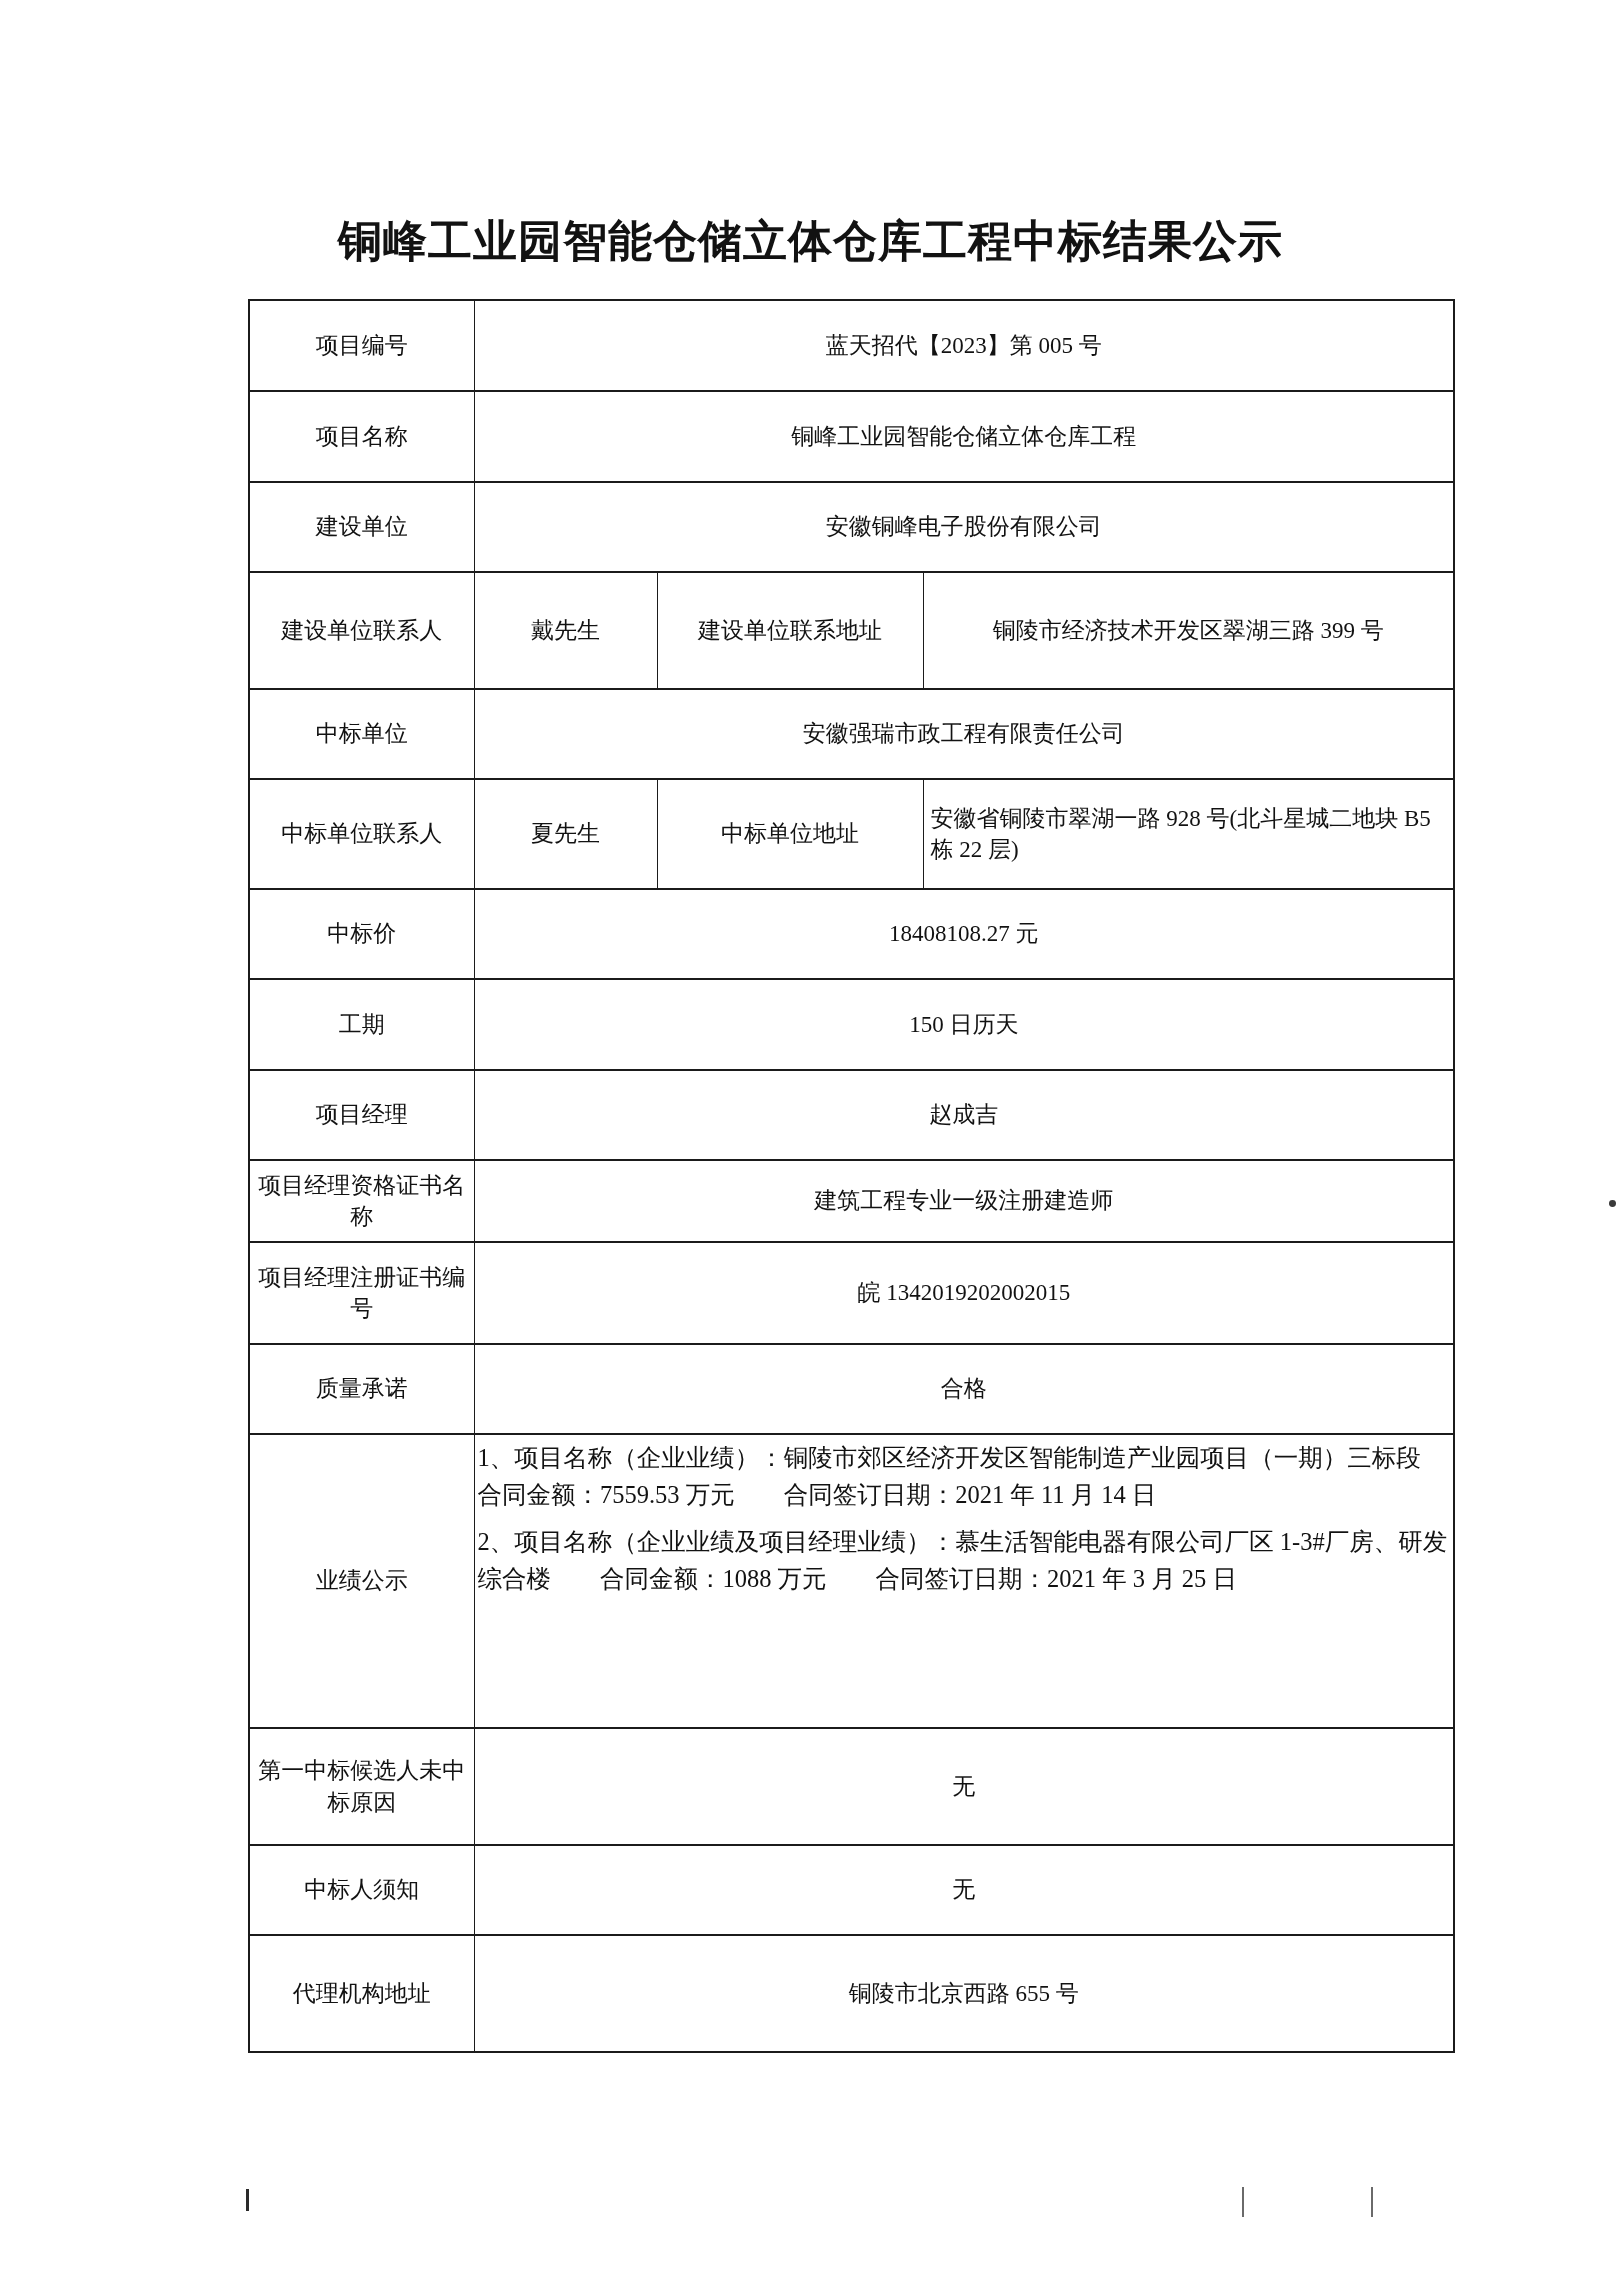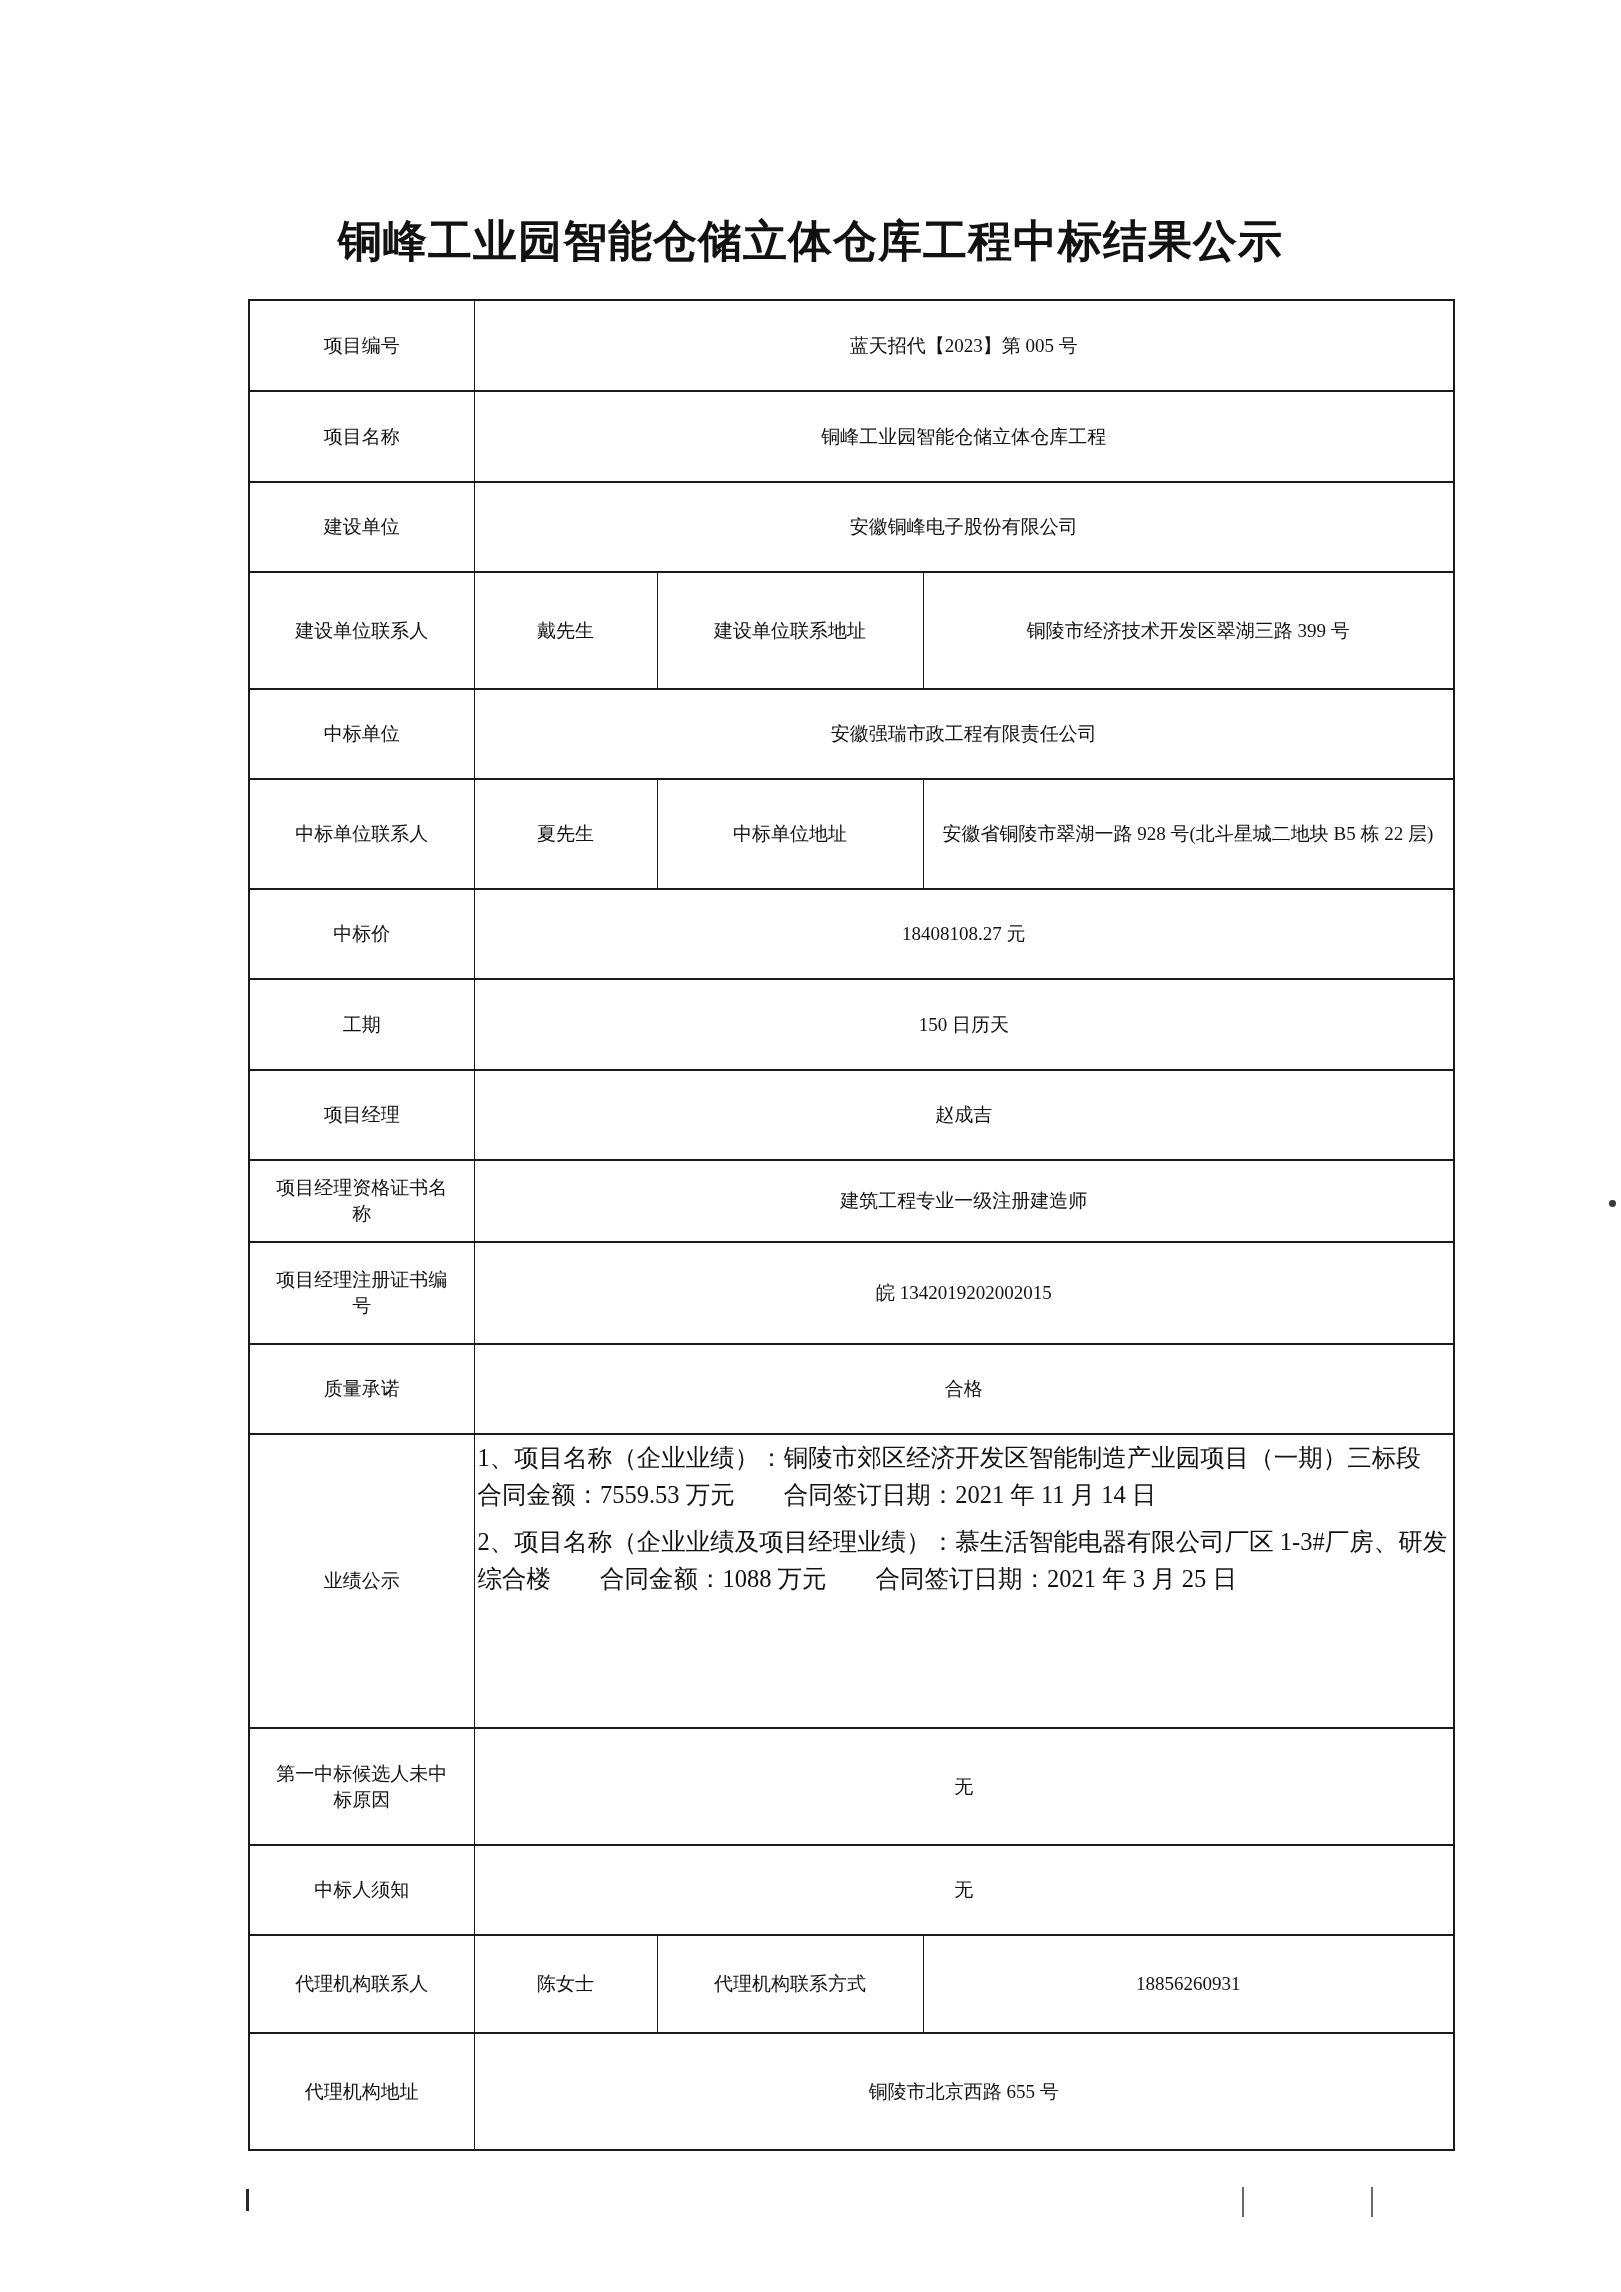--- a/index.html
+++ b/index.html
@@ -17,21 +17,21 @@
     border-collapse:collapse;table-layout:fixed;
     border:2px solid #1b1b1b;
   }
   col.c1{width:225px}
   col.c2{width:183px}
   col.c3{width:266px}
   col.c4{width:531px}
   td{
     border:2px solid #1b1b1b;border-left-width:1px;border-right-width:1px;
     text-align:center;vertical-align:middle;
-    font-size:19px;line-height:1.35;padding:2px 19px;overflow:hidden;
+    font-size:23px;line-height:1.35;padding:2px 7px;overflow:hidden;
     word-break:break-all;
   }
   tr td:first-child{border-left-width:2px}
   tr td:last-child{border-right-width:2px}
   td.left{text-align:left}
   td.perf{
     text-align:left;vertical-align:top;
     padding:3.9px 2px 2px 2.9px;line-height:1.52;font-size:24.5px;border-radius:9px;
   }
   .perf-item{margin:0 0 9.8px 0}
@@ -137,26 +137,20 @@
         <td>第一中标候选人未中标原因</td>
         <td colspan="3">无</td>
       </tr>
 
       <tr class="rh92">
         <td>中标人须知</td>
         <td colspan="3">无</td>
       </tr>
 
 
-      <tr class="rh100">
-        <td>代理机构联系人</td>
-        <td>陈女士</td>
-        <td>代理机构联系方式</td>
-        <td>18856260931</td>
-      </tr>
 
       <tr class="rh95">
         <td>代理机构地址</td>
         <td colspan="3">铜陵市北京西路 655 号</td>
       </tr>
 
     </tbody>
   </table>
 
   <div id="art-bottom-tick" class="artifact"></div>

